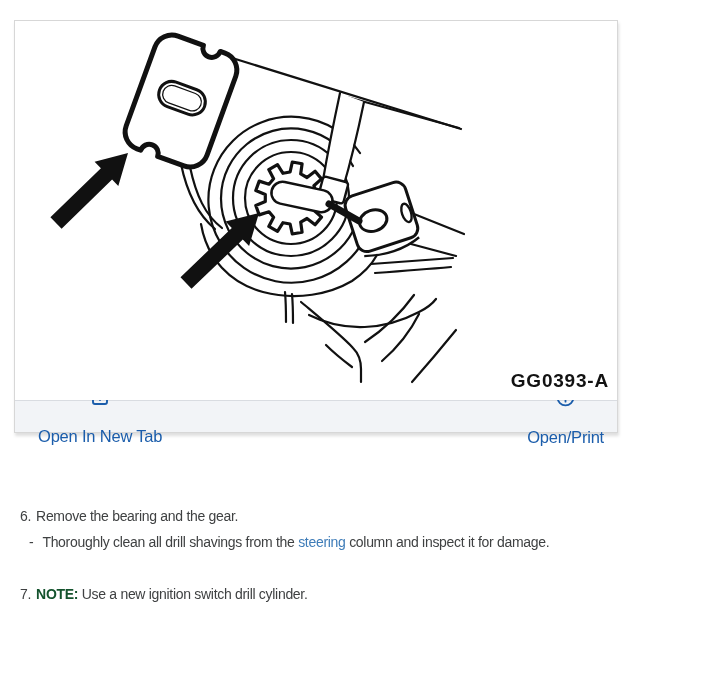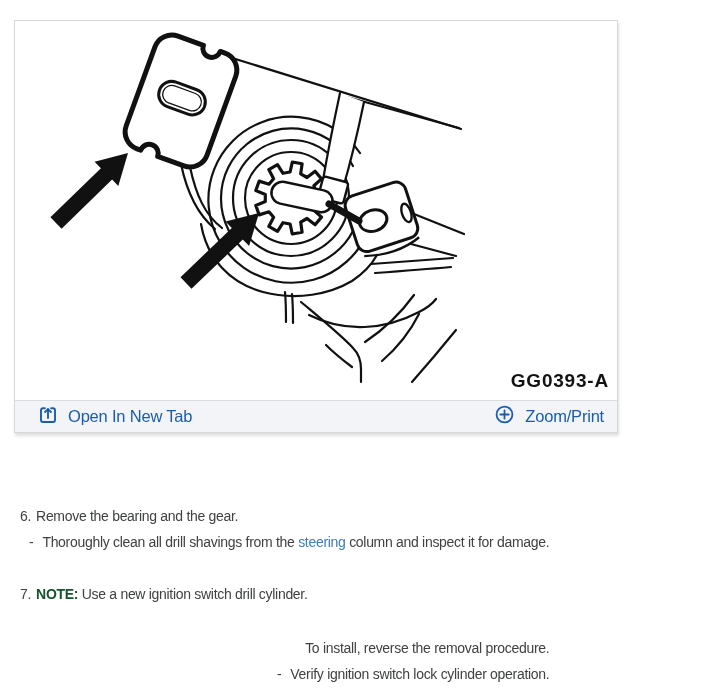--- a/index.html
+++ b/index.html
@@ -19,23 +19,23 @@
   .figure-code {
     position:absolute; right:8px; bottom:8px;
     font-weight:bold; font-size:19px; color:#121212; letter-spacing:.8px;
   }
   .figure-toolbar {
     height:31px; background:#f2f4f7; border-top:1px solid #d9dce1;
     display:flex; align-items:center; justify-content:space-between;
     padding:0 13px 0 23px;
   }
   .tb-link {
-    display:flex; align-items:center; gap:10px;
+    display:flex; align-items:center; gap:16px;
     color:#1b5dab; font-size:16.5px; letter-spacing:-.2px;
-    text-decoration:none; cursor:pointer; white-space:nowrap;
+    text-decoration:none; cursor:pointer; white-space:nowrap;flex-direction:column;
   }
   .tb-link .ticon { display:block; }
 
   
   .instructions {
     position:absolute; left:20px; top:503px;
     font-size:14px; letter-spacing:-.3px; color:#3f4142;
   }
   .line { height:26px; line-height:26px; white-space:nowrap; }
   .num { margin-right:5px; }
@@ -141,21 +141,21 @@
       </span>
       <span>Open In New Tab</span>
     </a>
     <a class="tb-link">
       <span class="ticon">
         <svg width="21" height="21" viewBox="0 0 22 22" fill="none" stroke="currentColor" stroke-width="1.9" stroke-linecap="round">
           <circle cx="11" cy="11" r="8.3"></circle>
           <path d="M11,6.6 V15.4 M6.6,11 H15.4"></path>
         </svg>
       </span>
-      <span>Zoom/Print</span>
+      <span>Open/Print</span>
     </a>
   </div>
 </div>
 
 <div class="instructions">
 
   <div class="step6-block">
     <div class="line">
       <span class="num">6.</span><span>Remove the bearing and the gear.</span>
     </div>
@@ -163,22 +163,14 @@
       <span class="bullet">-</span><span>Thoroughly clean all drill shavings from the </span><a class="inline-link">steering</a><span> column and inspect it for damage.</span>
     </div>
   </div>
 
   <div class="step7-block">
     <div class="line">
       <span class="num">7.</span><span class="note-label">NOTE:</span><span> Use a new ignition switch drill cylinder.</span>
     </div>
   </div>
 
-  <div>
-    <div class="line sub">
-      <span>To install, reverse the removal procedure.</span>
-    </div>
-    <div class="line sub">
-      <span class="bullet">-</span><span>Verify ignition switch lock cylinder operation.</span>
-    </div>
-  </div>
 
 </div>
 
 </body></html>

